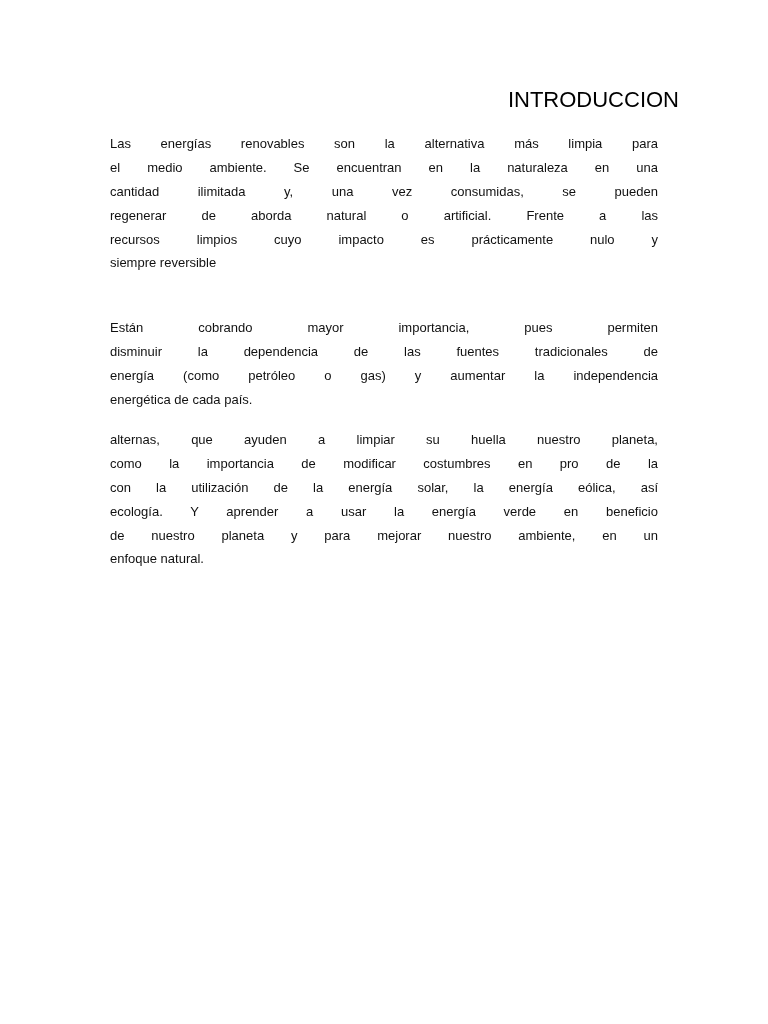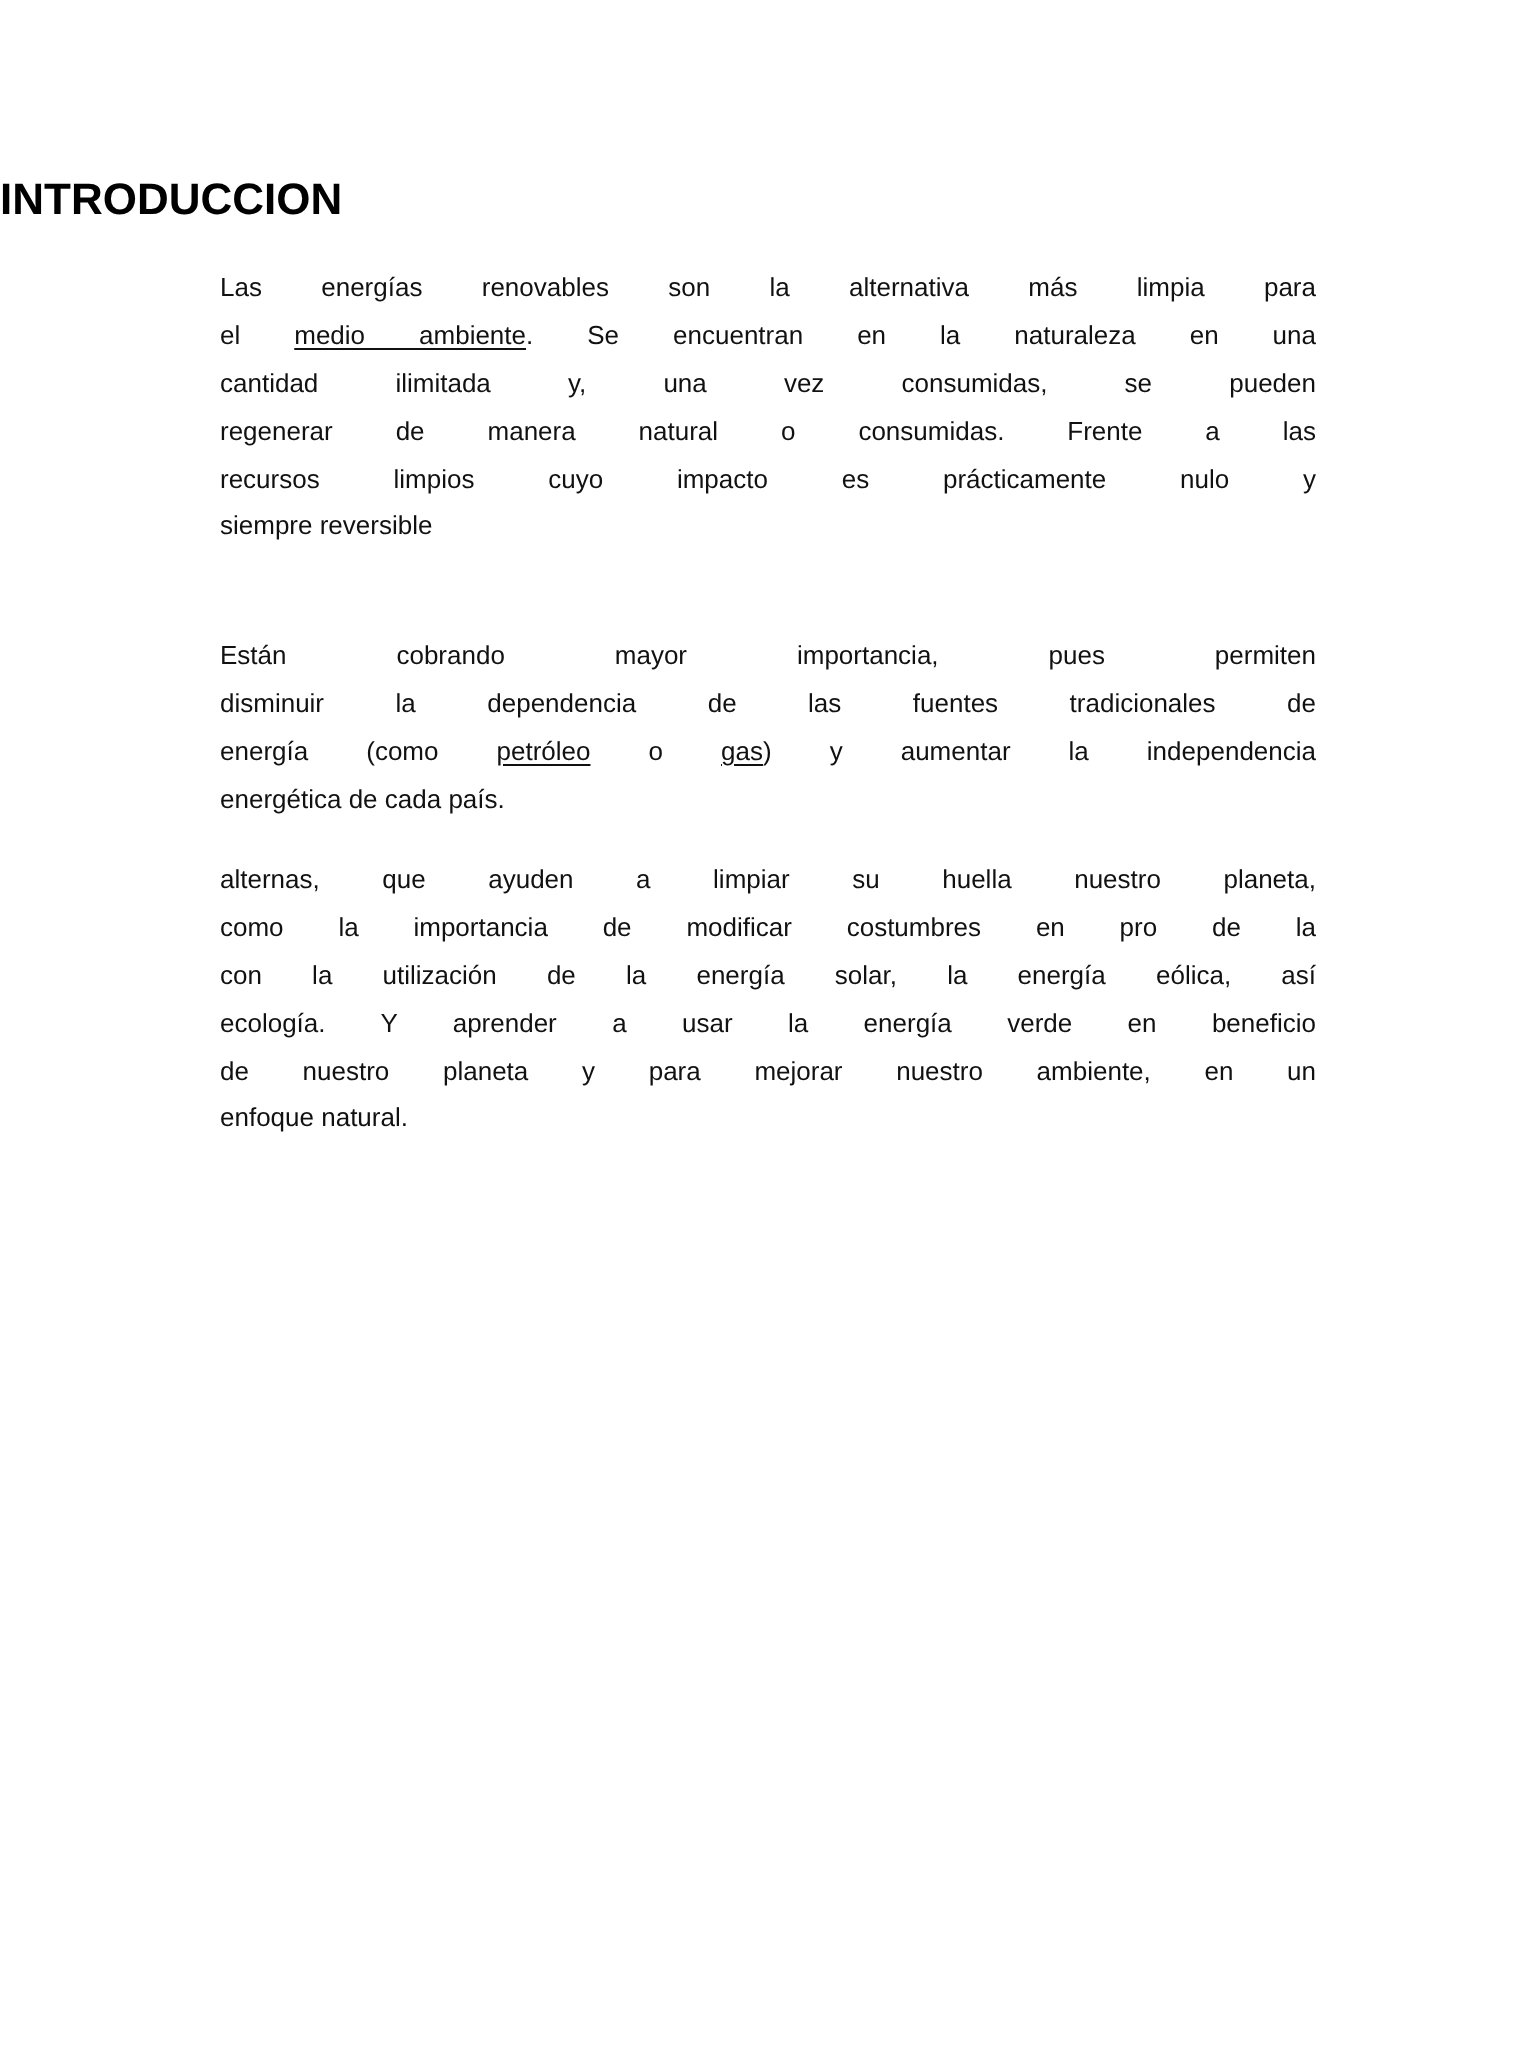--- a/index.html
+++ b/index.html
@@ -1,47 +1,47 @@
 <!DOCTYPE html>
 <html><head>
   <meta charset="utf-8">
   <style>
     html, body { margin: 0; padding: 0; background: #ffffff; }
     body { width: 768px; height: 1024px; position: relative; overflow: hidden; }
     .page { position: absolute; left: 0; top: 0; width: 768px; height: 1024px; background: #ffffff; }
     .title {
       position: absolute; left: 0; width: 679px; top: 86px;
-      text-align: left;
+      text-align: right;
       font-family: "Liberation Sans", sans-serif;
-      font-weight: bold; font-size: 22px; line-height: 28px; color: #000;
+      font-weight: normal; font-size: 22px; line-height: 28px; color: #000;
     }
     .para {
       position: absolute; left: 110px; width: 548px;
       font-family: "Liberation Sans", sans-serif;
       font-size: 13px; line-height: 23.9px; color: #111;
     }
     .line { display: block; height: 23.9px; white-space: nowrap; }
     .just { text-align: justify; text-align-last: justify; white-space: normal; }
-    .u { text-decoration: underline; text-underline-offset: 2px; }
+    .u { text-underline-offset: 2px; }
     #p1 { top: 132px; }
     #p2 { top: 316px; }
     #p3 { top: 428px; }
   </style>
 </head>
 <body>
 
 <div class="page">
 
   <div class="title">INTRODUCCION</div>
 
   <div class="para" id="p1">
     <span class="line just">Las energías renovables son la alternativa más limpia para</span>
     <span class="line just"><span>el </span><span class="u">medio ambiente</span><span>. Se encuentran en la naturaleza en una</span></span>
     <span class="line just">cantidad ilimitada y, una vez consumidas, se pueden</span>
-    <span class="line just">regenerar de manera natural o consumidas. Frente a las</span>
+    <span class="line just">regenerar de aborda natural o artificial. Frente a las</span>
     <span class="line just">recursos limpios cuyo impacto es prácticamente nulo y</span>
     <span class="line">siempre reversible</span>
   </div>
 
   <div class="para" id="p2">
     <span class="line just">Están cobrando mayor importancia, pues permiten</span>
     <span class="line just">disminuir la dependencia de las fuentes tradicionales de</span>
     <span class="line just"><span>energía (como </span><span class="u">petróleo</span><span> o </span><span class="u">gas</span><span>) y aumentar la independencia</span></span>
     <span class="line">energética de cada país.</span>
   </div>

